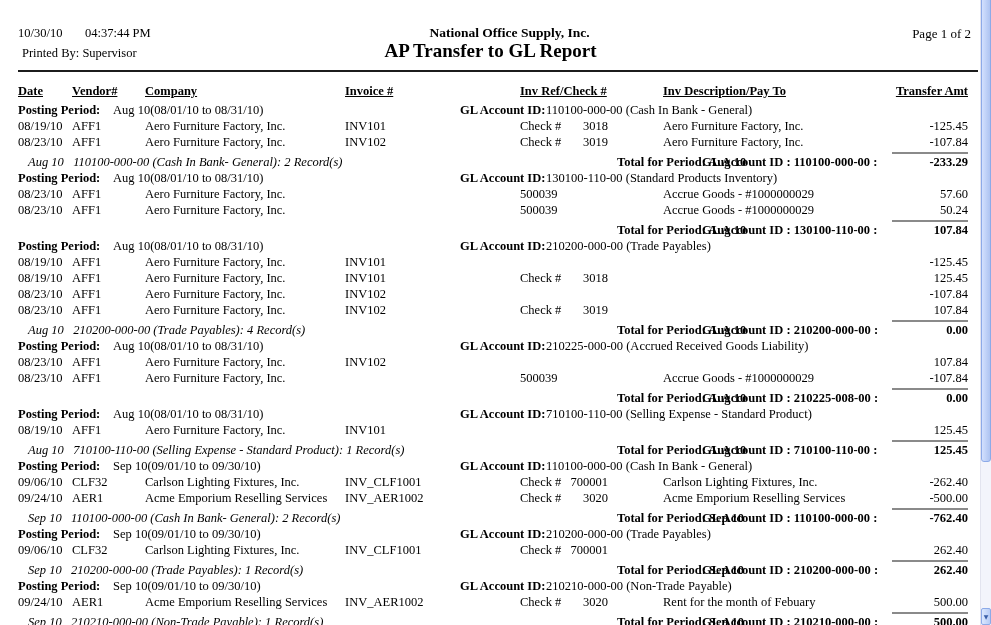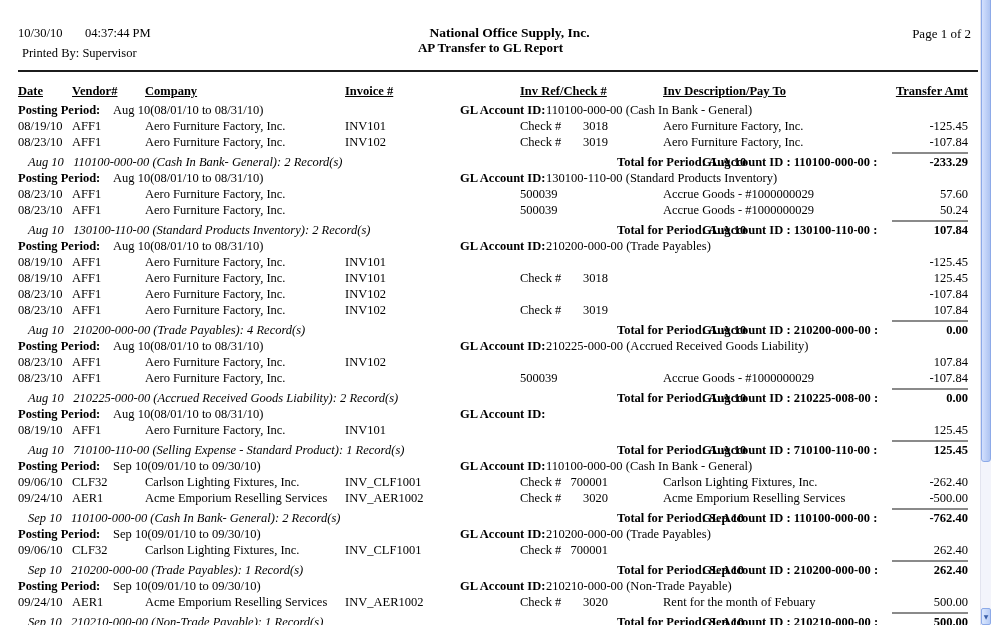--- a/index.html
+++ b/index.html
@@ -7,21 +7,21 @@
           font-family:"Liberation Serif","DejaVu Serif",serif;font-size:12.5px;color:#000;}
   .abs{position:absolute;white-space:pre;}
   .bold{font-weight:bold;}
   .italic{font-style:italic;}
   .link{color:#000000;}
   .h-date{left:18px;top:26px;}
   .h-time{left:85px;top:26px;}
   .h-company{left:0;right:16px;top:25px;text-align:center;font-weight:bold;font-size:13.5px;white-space:pre;position:absolute;padding-left:44px;}
   .h-page{top:26px;right:20px;font-size:13px;}
   .h-printed{left:22px;top:46px;}
-  .h-title{left:0;right:10px;top:40px;text-align:center;font-weight:bold;font-size:13px;white-space:pre;position:absolute;}
+  .h-title{left:0;right:10px;top:40px;text-align:center;font-weight:bold;font-size:19px;white-space:pre;position:absolute;}
   .h-rule{left:18px;right:13px;top:70px;border-top:2px solid #1c1c1c;position:absolute;}
   
   .cols{position:absolute;top:84px;left:0;right:10px;height:16px;}
   .col-head{position:absolute;white-space:pre;font-weight:bold;text-decoration:underline;}
   
   .report-body{position:absolute;top:102px;left:0;right:10px;}
   .line{position:relative;height:16px;line-height:16px;}
   .line > span{position:absolute;white-space:pre;top:0;}
   .sum-line{height:20px;}
   .sum-line > span{top:4px;}
@@ -127,21 +127,20 @@
     </div>
     <div class="line">
       <span class="x-date">08/23/10</span>
       <span class="x-vendor link">AFF1</span>
       <span class="x-company">Aero Furniture Factory, Inc.</span>
       <span class="x-ref">500039</span>
       <span class="x-desc">Accrue Goods - #1000000029</span>
       <span class="x-amt">50.24</span>
     </div>
     <div class="line sum-line">
-      <span class="x-sum italic">Aug 10   130100-110-00 (Standard Products Inventory): 2 Record(s)</span>
       <span class="x-total1">Total for Period: Aug 10</span>
       <span class="x-total2">GL Account ID : 130100-110-00 :</span>
       <span class="rule"></span>
       <span class="x-amt total">107.84</span>
     </div>
 
     <div class="line">
       <span class="x-pplabel bold">Posting Period:</span>
       <span class="x-ppval">Aug 10(08/01/10 to 08/31/10)</span>
       <span class="x-gllabel bold">GL Account ID:</span>
@@ -202,31 +201,31 @@
     </div>
     <div class="line">
       <span class="x-date">08/23/10</span>
       <span class="x-vendor link">AFF1</span>
       <span class="x-company">Aero Furniture Factory, Inc.</span>
       <span class="x-ref">500039</span>
       <span class="x-desc">Accrue Goods - #1000000029</span>
       <span class="x-amt">-107.84</span>
     </div>
     <div class="line sum-line">
-      <span class="x-sum italic">Aug 10   210225-000-00 (Accrued Received Goods Liability): 2 Record(s)</span>
       <span class="x-total1">Total for Period: Aug 10</span>
       <span class="x-total2">GL Account ID : 210225-008-00 :</span>
       <span class="rule"></span>
       <span class="x-amt total">0.00</span>
     </div>
 
     <div class="line">
       <span class="x-pplabel bold">Posting Period:</span>
       <span class="x-ppval">Aug 10(08/01/10 to 08/31/10)</span>
       <span class="x-gllabel bold">GL Account ID:</span>
+      <span class="x-glval link">710100-110-00 (Selling Expense - Standard Product)</span>
     </div>
     <div class="line">
       <span class="x-date">08/19/10</span>
       <span class="x-vendor link">AFF1</span>
       <span class="x-company">Aero Furniture Factory, Inc.</span>
       <span class="x-invoice link">INV101</span>
       <span class="x-amt">125.45</span>
     </div>
     <div class="line sum-line">
       <span class="x-sum italic">Aug 10   710100-110-00 (Selling Expense - Standard Product): 1 Record(s)</span>

